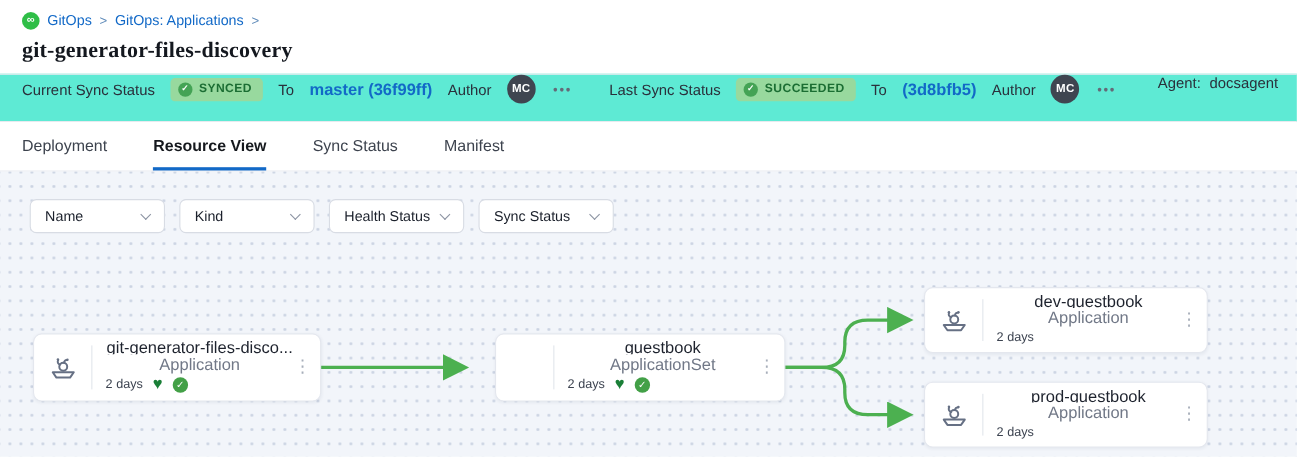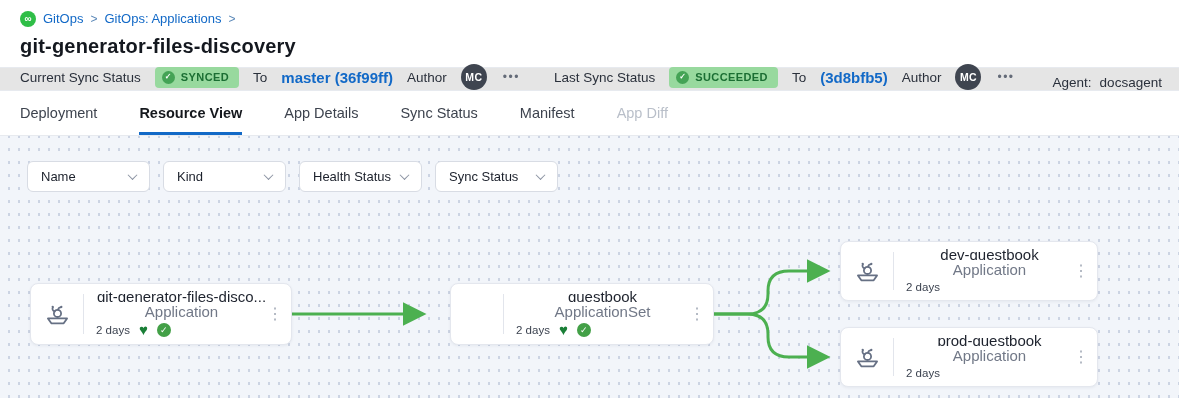--- a/index.html
+++ b/index.html
@@ -13,26 +13,26 @@
   
   .topbar { height:67px; padding:10px 20px 0; background:#fff; }
   .breadcrumb { display:flex; align-items:center; gap:7px; font-size:13px; height:17px; }
   .bc-logo {
     width:16px; height:16px; border-radius:50%; background:#2fbe47; color:#fff;
     display:flex; align-items:center; justify-content:center;
     font-size:10px; font-weight:700; line-height:1;
   }
   .bc-link { color:#1269c7; cursor:pointer; }
   .bc-sep { color:#5b88b8; font-size:12px; }
-  .page-title { font-size:20px; font-weight:700; color:#14181f; margin-top:8px; letter-spacing:.2px; }
+  .page-title { font-size:20px; font-weight:700; color:#14181f; margin-top:8px; letter-spacing:.2px;font-family:Liberation Serif, serif; }
 
   
   .statusbar {
-    height:24px; border-top:1px solid #e7eaef; border-bottom:1px solid #e7eaef;
-    background:#e5e5e5; display:flex; align-items:flex-end; padding:0 20px;
+    height:44px; border-top:1px solid #e7eaef; border-bottom:1px solid #e7eaef;
+    background:#5eead4; display:flex; align-items:flex-start; padding:0 20px;
     font-size:13.5px; color:#2a303b; white-space:nowrap;
   }
   .sb-group { display:flex; align-items:center; gap:14px; }
   .badge {
     display:inline-flex; align-items:center; gap:6px;
     background:#98d99e; color:#1b6e33; font-weight:700; font-size:11px;
     padding:4px 10px 4px 7px; border-radius:4px; letter-spacing:.4px;
   }
   .badge-check {
     width:13px; height:13px; border-radius:50%; background:#44a355; color:#fff;
@@ -149,24 +149,22 @@
 
   <div class="agent-group">
     <span>Agent:</span>
     <span>docsagent</span>
   </div>
 </div>
 
 <div class="tabs">
   <div class="tab">Deployment</div>
   <div class="tab active">Resource View</div>
-  <div class="tab">App Details</div>
   <div class="tab">Sync Status</div>
   <div class="tab">Manifest</div>
-  <div class="tab disabled">App Diff</div>
 </div>
 
 <div class="graph">
 
   <svg class="edges" width="1179" height="262" aria-hidden="true">
     <defs>
       <marker id="arrow" markerWidth="9" markerHeight="9" refX="6.5" refY="4" orient="auto">
         <path d="M0,0 L8,4 L0,8 Z" fill="#4cb050"></path>
       </marker>
     </defs>

